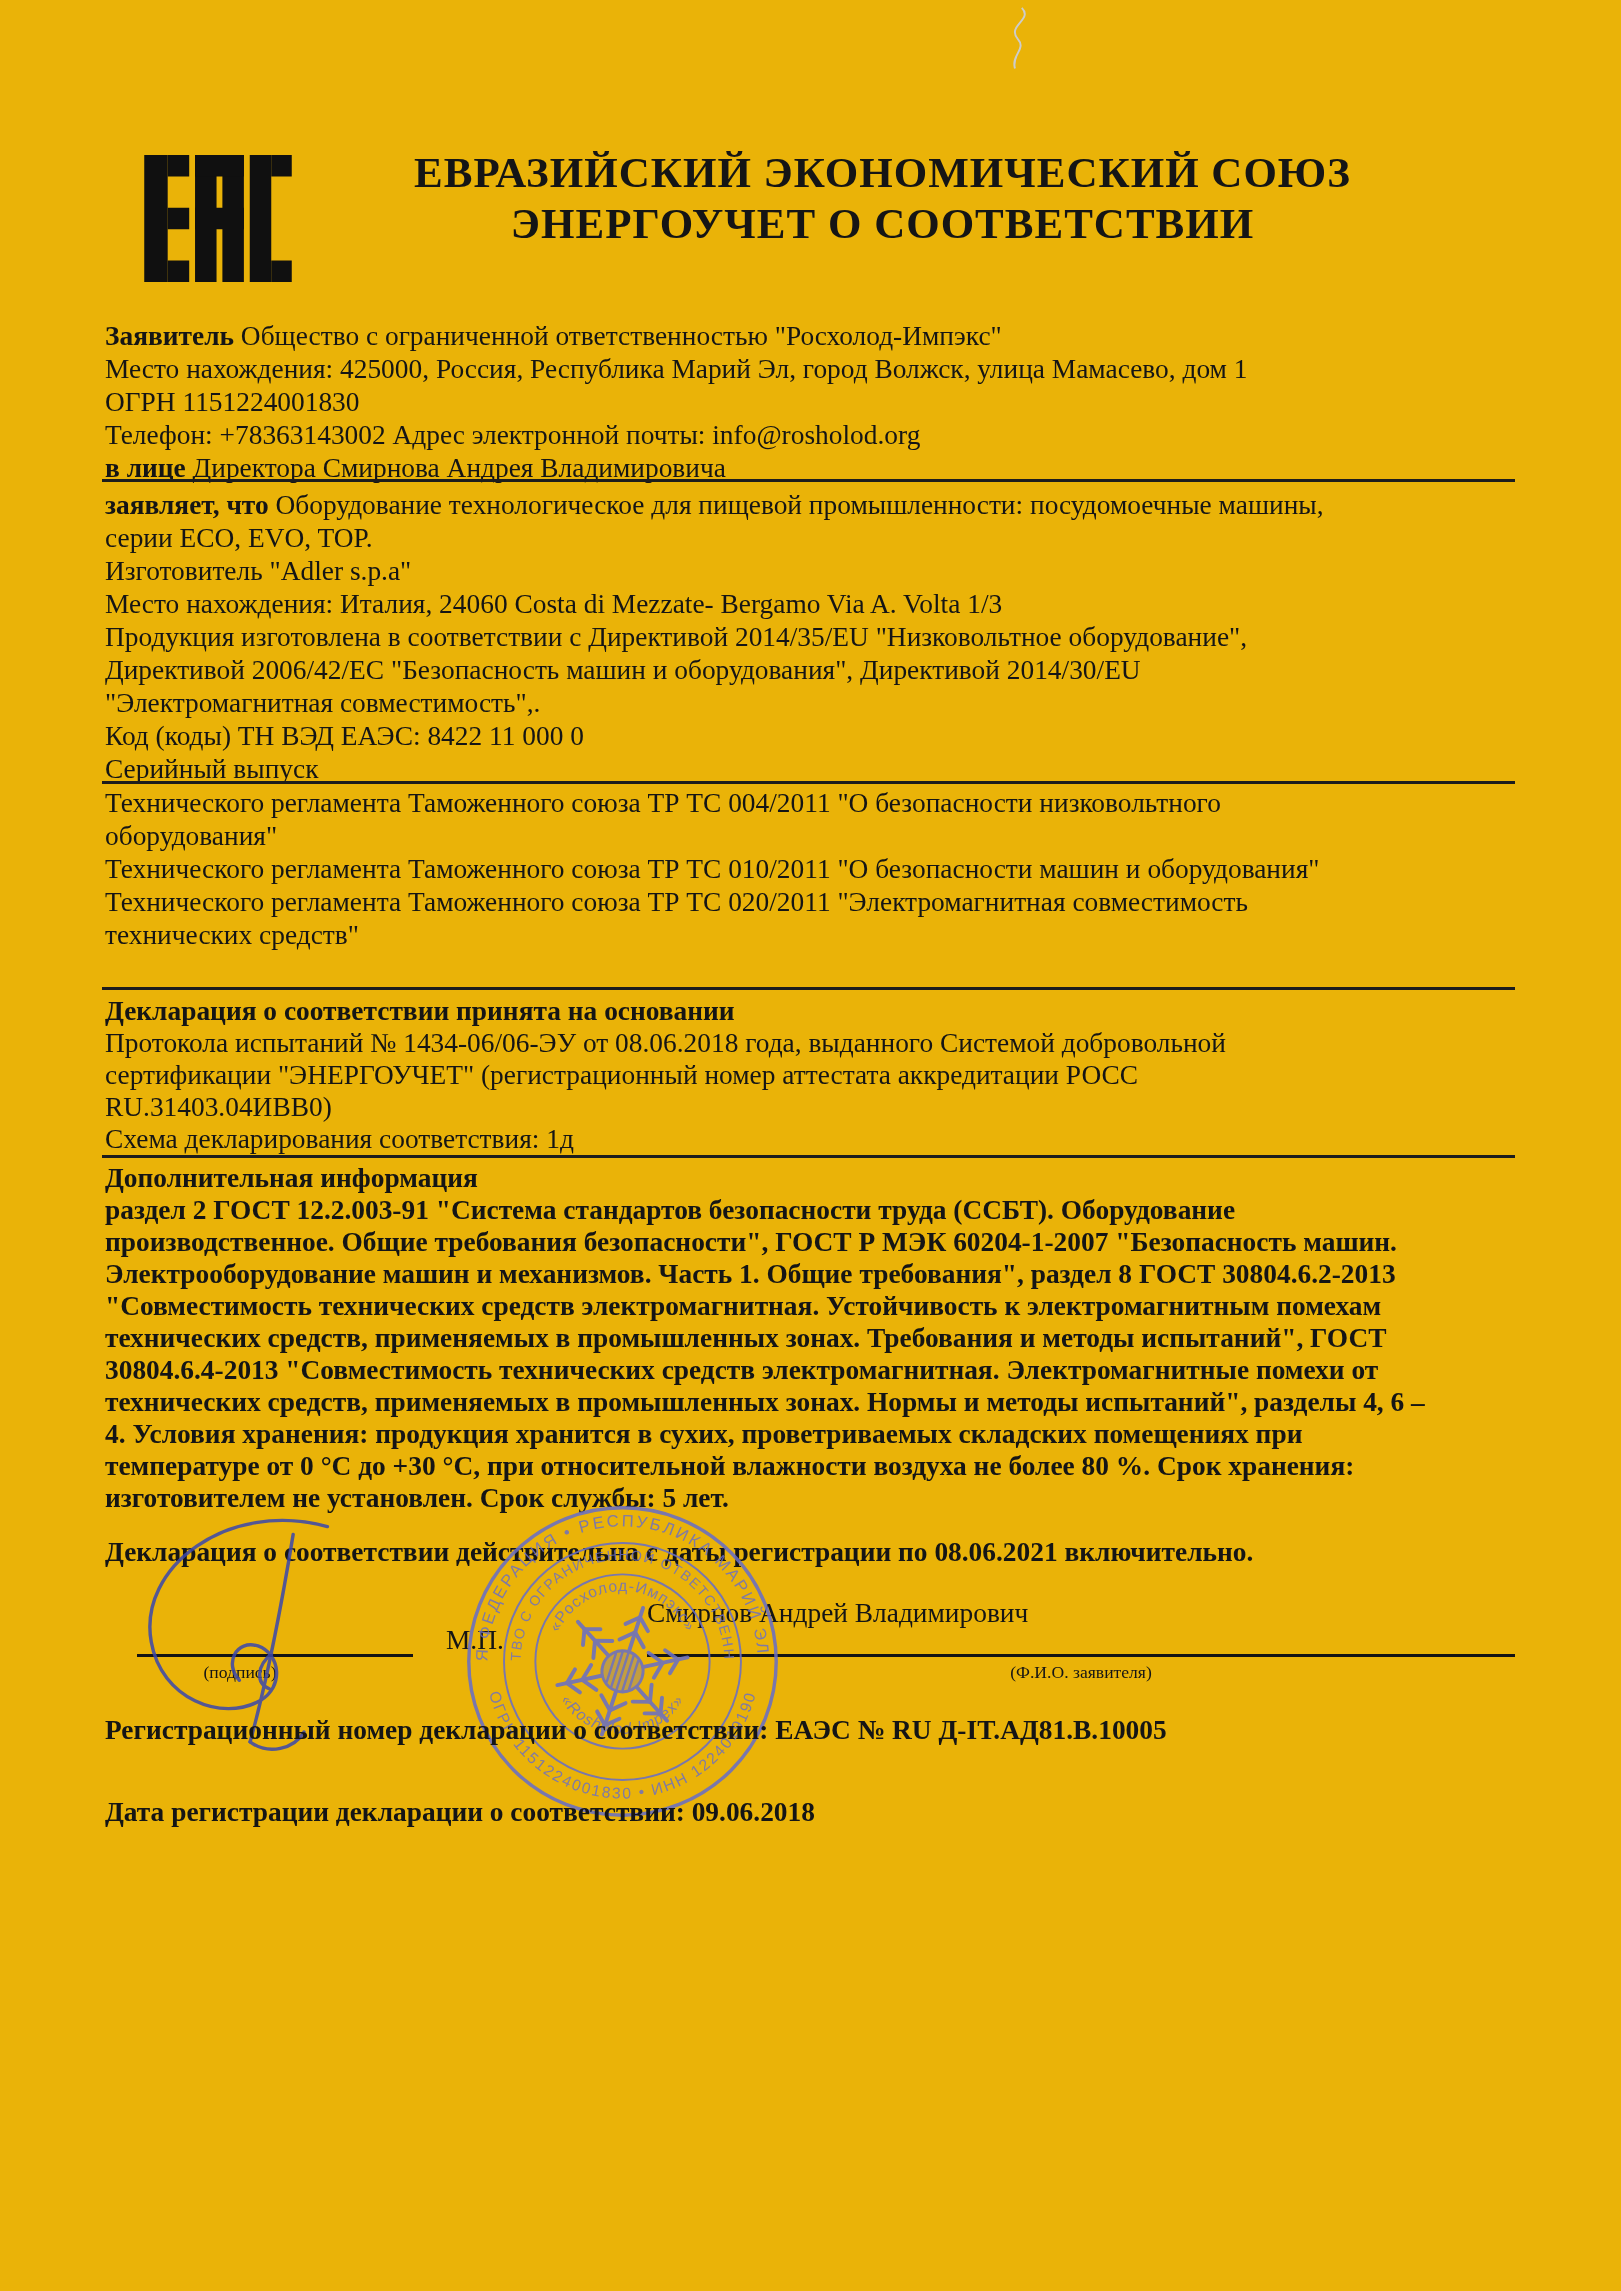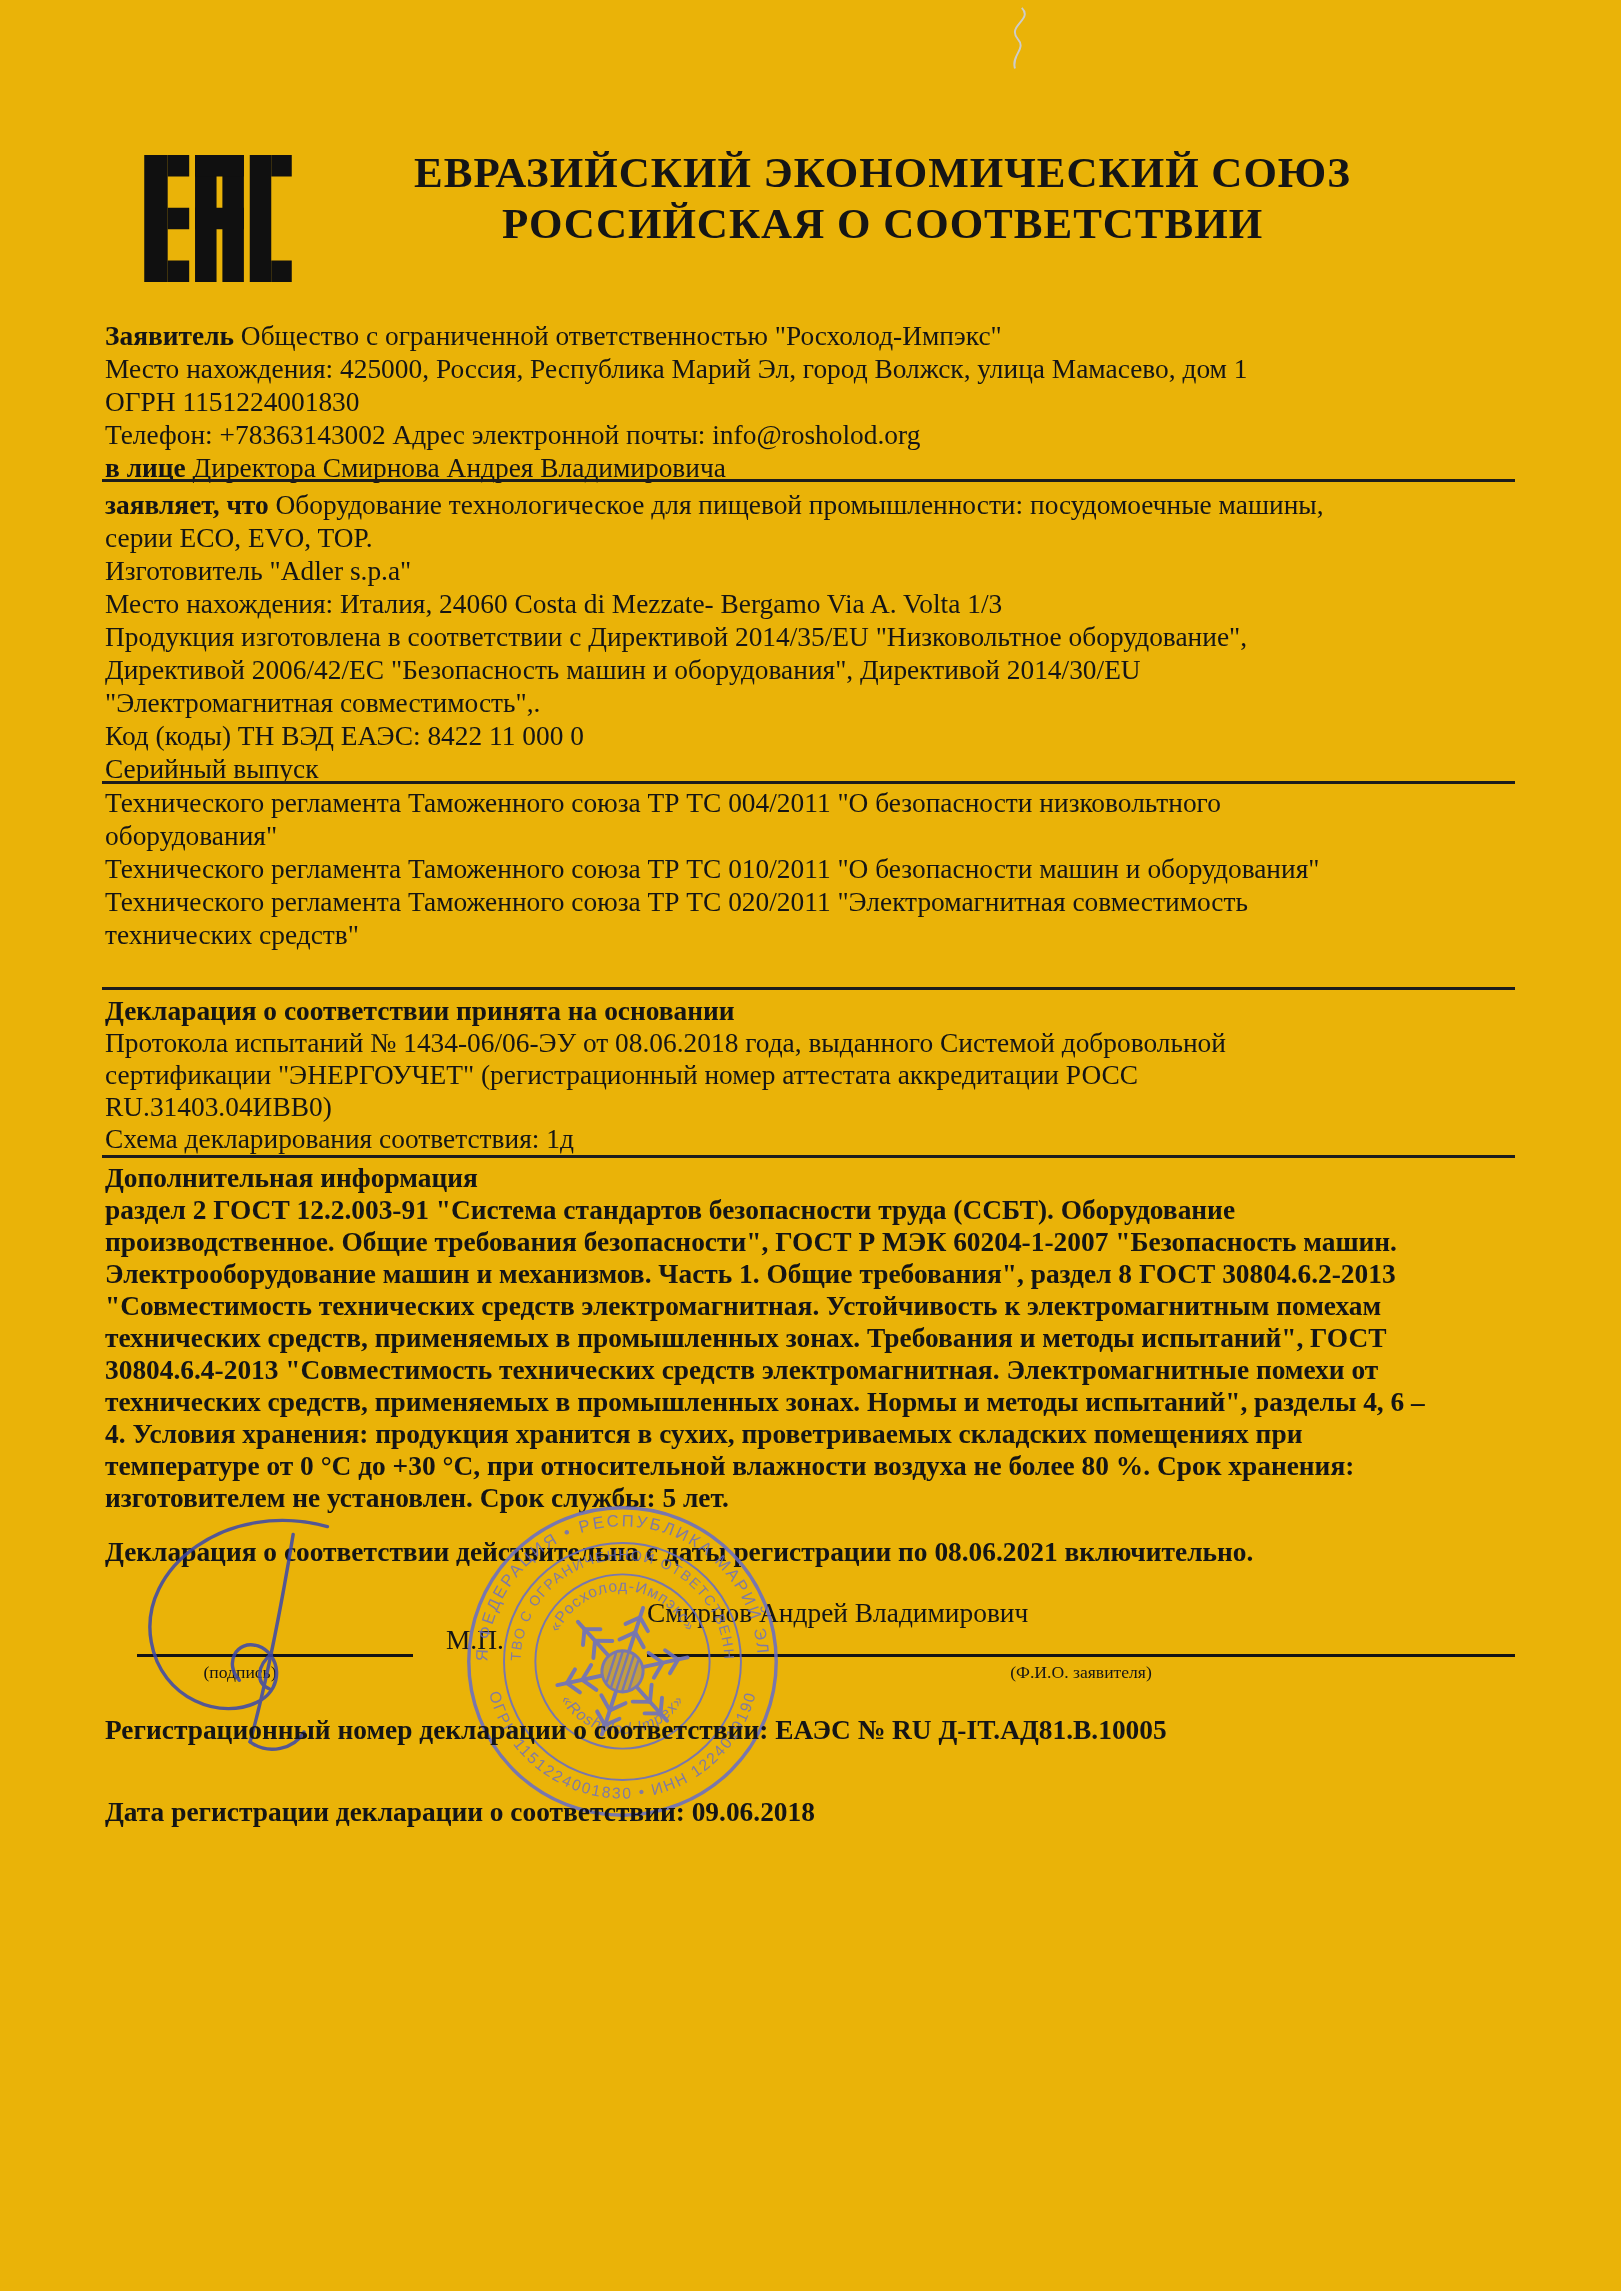--- a/index.html
+++ b/index.html
@@ -52,21 +52,21 @@
         <rect x="52" y="54" width="50" height="22"></rect>
         <rect x="108" y="0" width="22" height="130"></rect>
         <rect x="130" y="0" width="21" height="22"></rect>
         <rect x="130" y="108" width="21" height="22"></rect>
       </g>
     </svg>
   </div>
 
   <div class="title">
     <div>ЕВРАЗИЙСКИЙ ЭКОНОМИЧЕСКИЙ СОЮЗ</div>
-    <div>РОССИЙСКАЯ О СООТВЕТСТВИИ</div>
+    <div>ЭНЕРГОУЧЕТ О СООТВЕТСТВИИ</div>
   </div>
 
   <svg class="artifact" viewBox="0 0 70 90">
     <path d="M 22 6 c 12 12 -16 18 -4 32 c 9 10 -7 16 -3 30" fill="none" stroke="#cccccc" stroke-width="2"></path>
   </svg>
 
   <section class="sec s-applicant">
       <div class="tl"><b>Заявитель</b> Общество с ограниченной ответственностью "Росхолод-Импэкс"</div>
       <div class="tl">Место нахождения: 425000, Россия, Республика Марий Эл, город Волжск, улица Мамасево, дом 1</div>
       <div class="tl">ОГРН 1151224001830</div>

